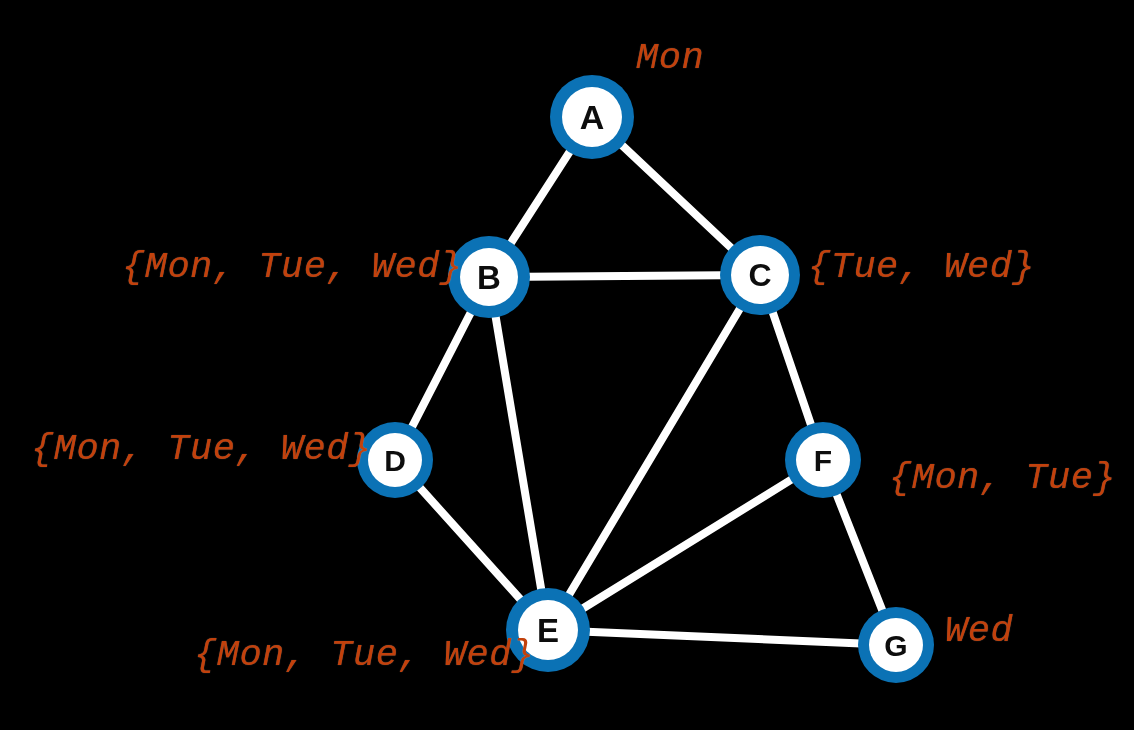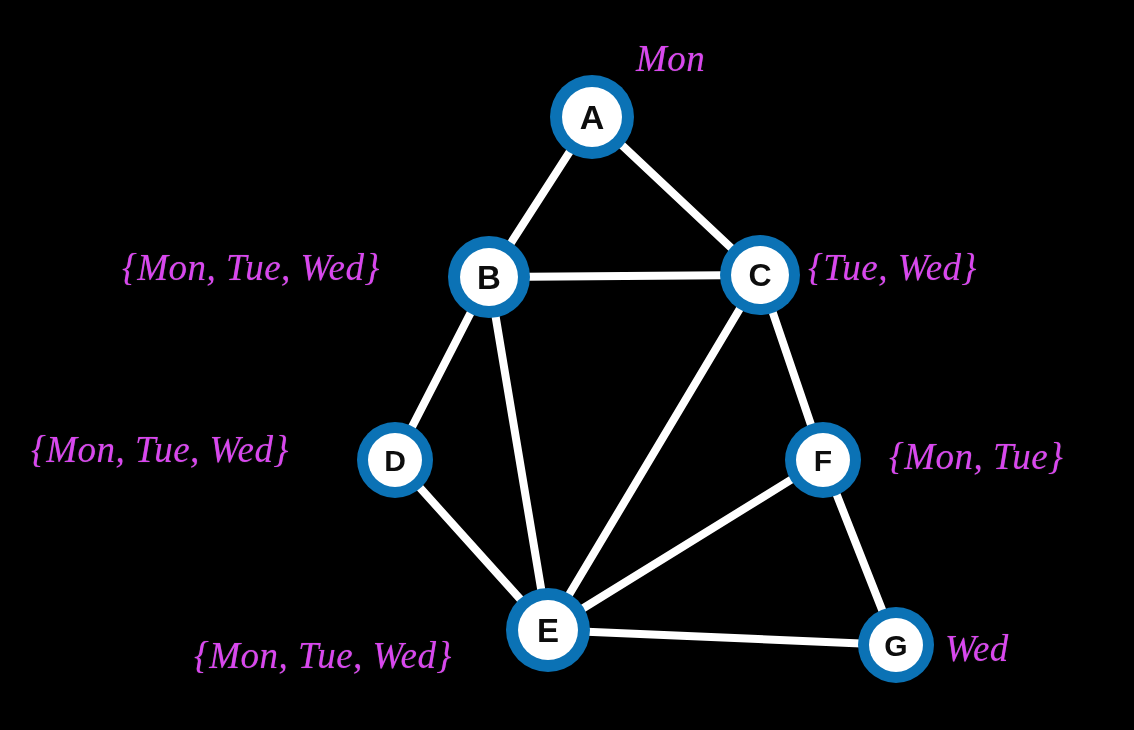--- a/index.html
+++ b/index.html
@@ -19,22 +19,22 @@
   #graph-svg {
     position: absolute;
     left: 0;
     top: 0;
     width: 1134px;
     height: 730px;
     display: block;
   }
   .domain-label {
     position: absolute;
-    color: #d946ef;
-    font-family: Liberation Serif, serif;
+    color: #c2410c;
+    font-family: Liberation Mono, monospace;
     font-style: italic;
     font-size: 37px;
     line-height: 1;
     white-space: nowrap;
     letter-spacing: 0.5px;
     text-shadow: 0 0 1px rgba(255,255,255,0.35);
   }
   .node-letter {
     font-family: "Liberation Sans", "DejaVu Sans", sans-serif;
     font-weight: bold;
@@ -97,18 +97,18 @@
           <text x="896" y="645" text-anchor="middle" dominant-baseline="central" class="node-letter" font-size="30" fill="#0d0d0d">G</text>
         </g>
       </g>
   </svg>
 
   <div id="labels-layer">
       <div class="domain-label" style="left: 636px; top: 40px;">Mon</div>
       <div class="domain-label" style="left: 122px; top: 249px;">{Mon, Tue, Wed}</div>
       <div class="domain-label" style="left: 808px; top: 249px;">{Tue, Wed}</div>
       <div class="domain-label" style="left: 31px; top: 431px;">{Mon, Tue, Wed}</div>
-      <div class="domain-label" style="left: 889px; top: 438px;">{Mon, Tue}</div>
+      <div class="domain-label" style="left: 889px; top: 460px;">{Mon, Tue}</div>
       <div class="domain-label" style="left: 194px; top: 637px;">{Mon, Tue, Wed}</div>
-      <div class="domain-label" style="left: 945px; top: 630px;">Wed</div>
+      <div class="domain-label" style="left: 945px; top: 613px;">Wed</div>
     </div>
 
 </div>
 
 </body></html>

